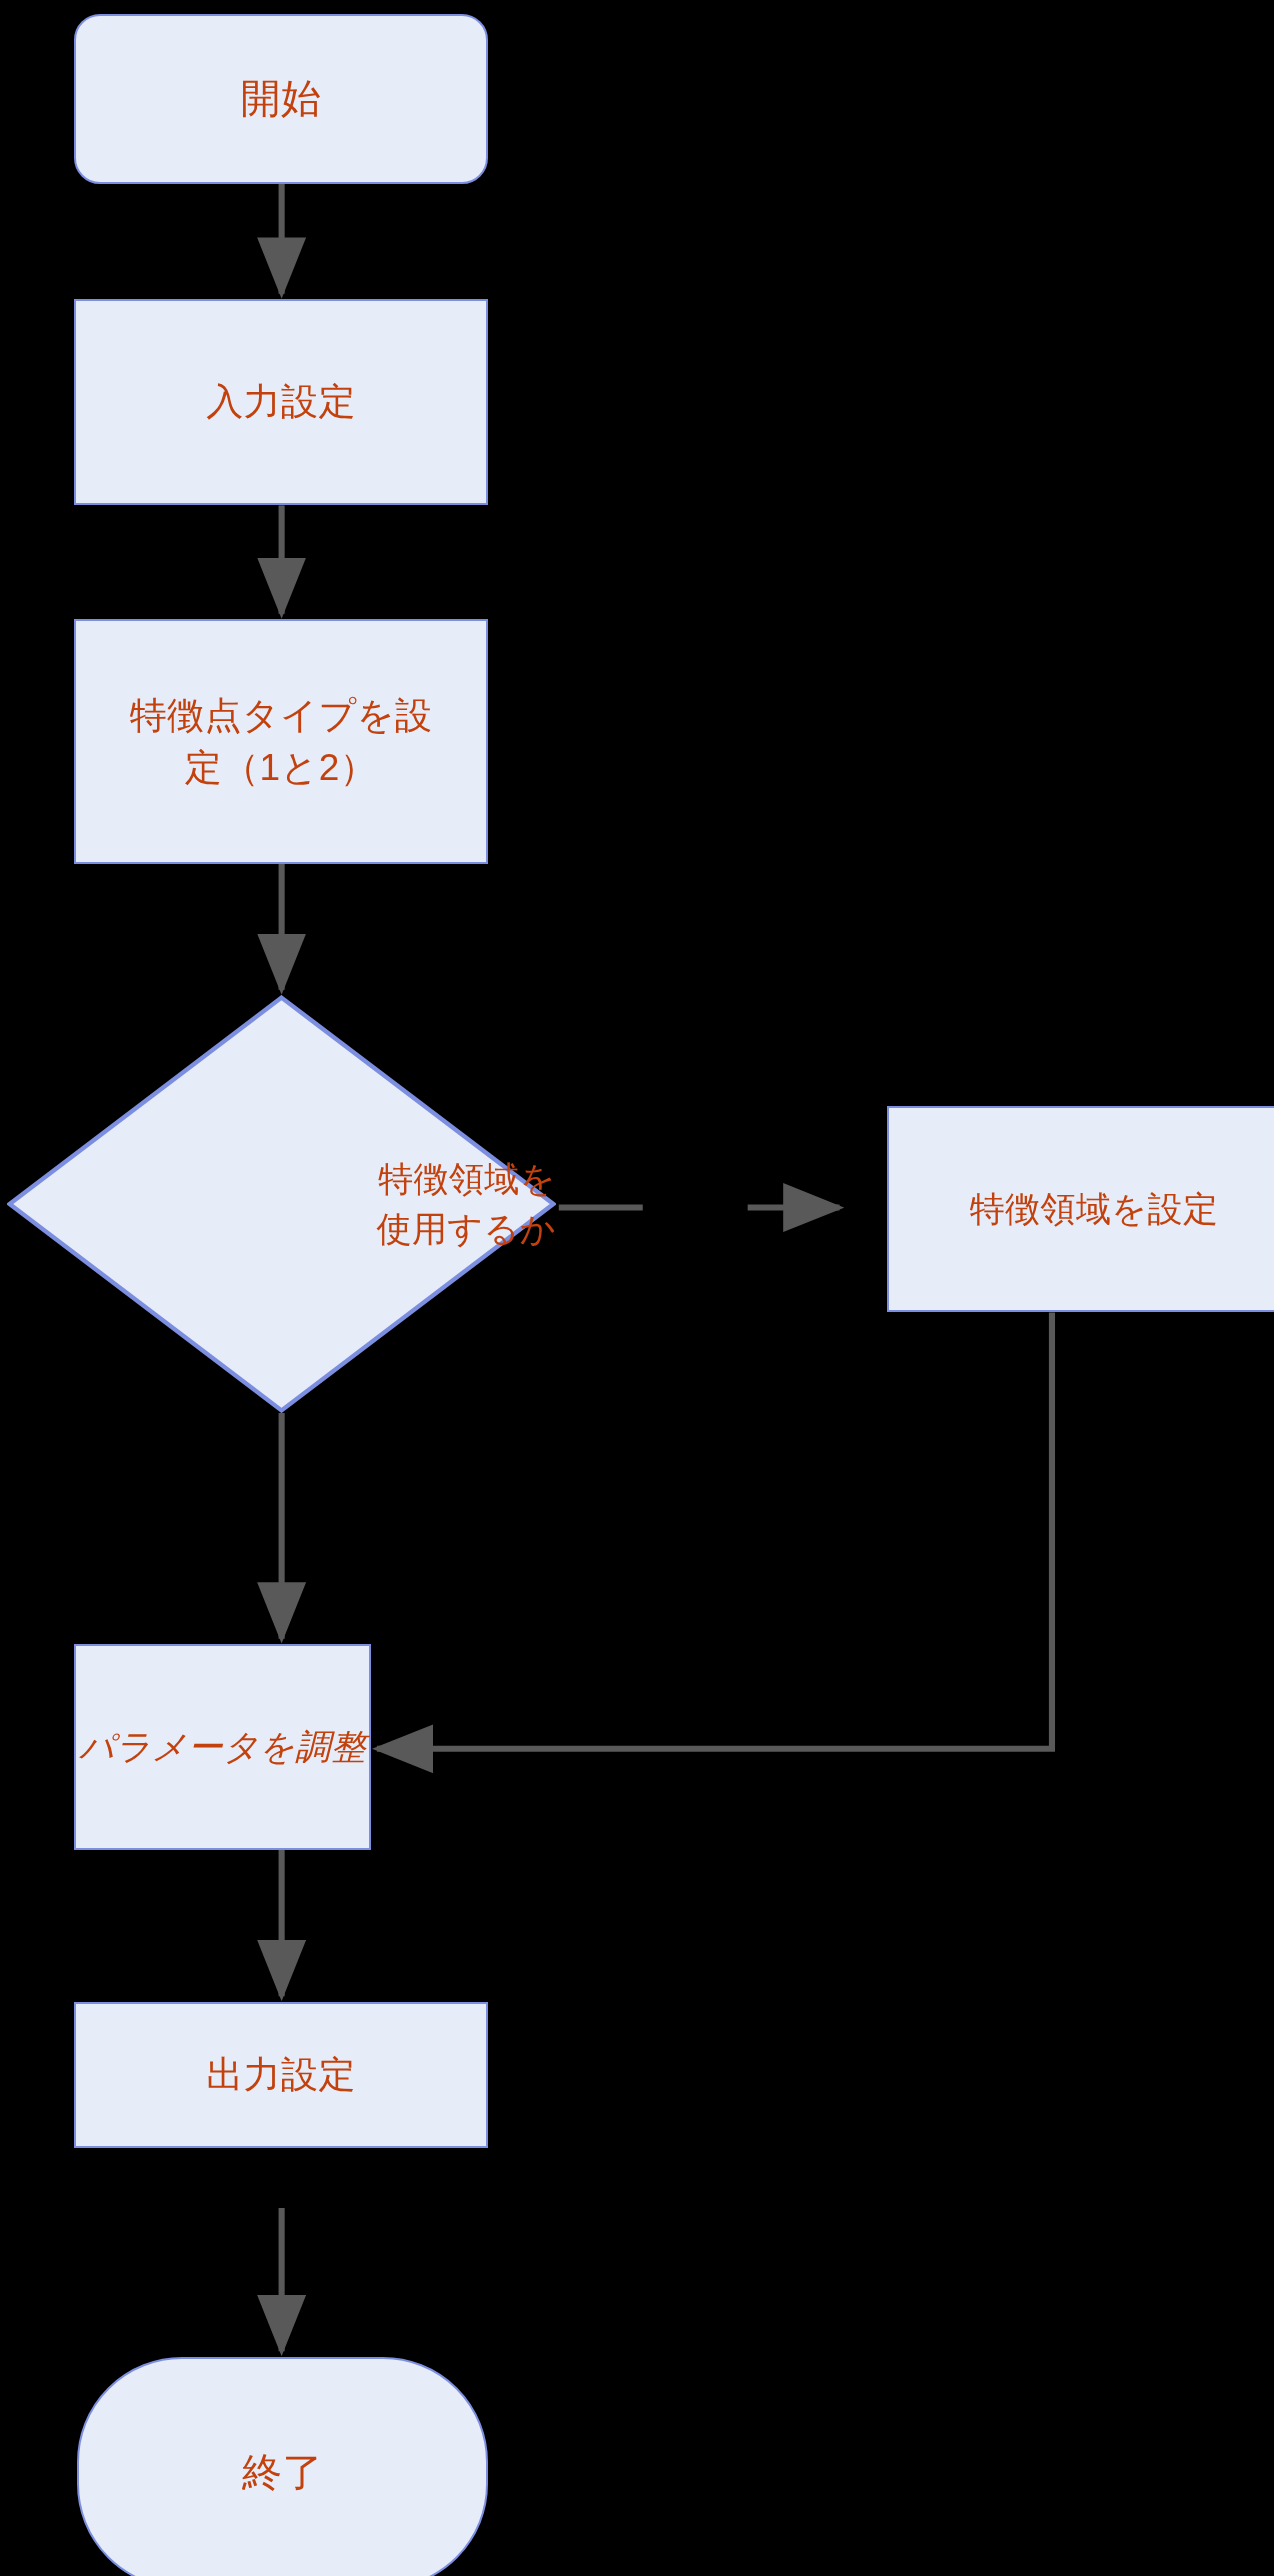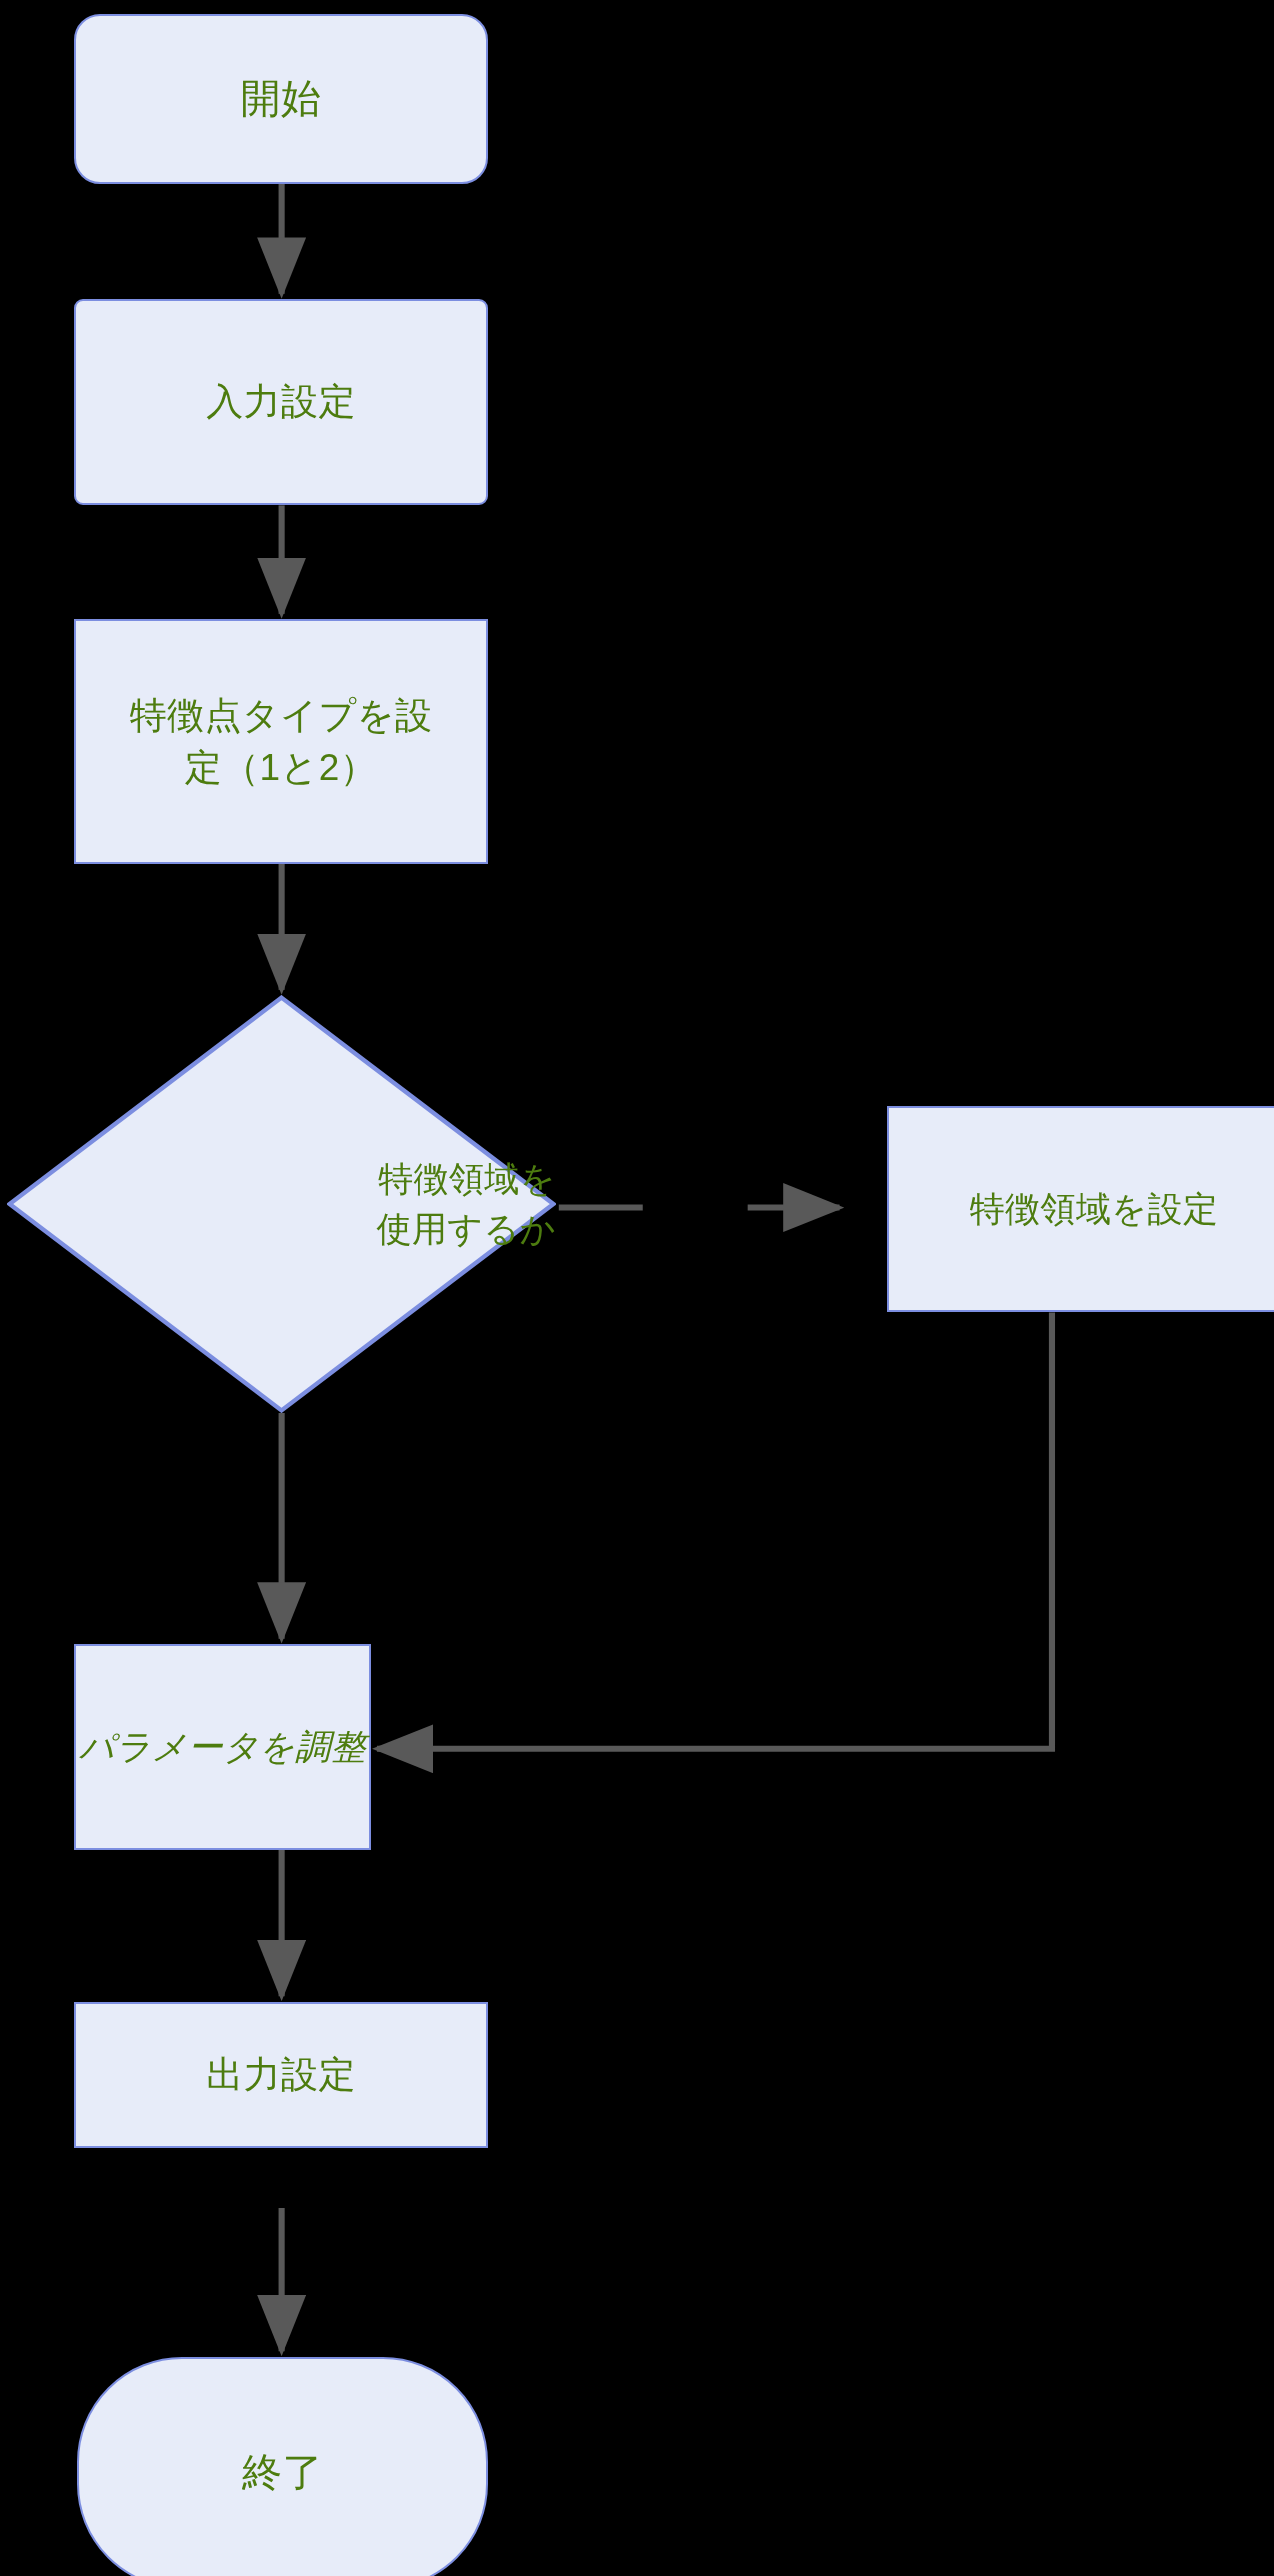--- a/index.html
+++ b/index.html
@@ -28,21 +28,21 @@
   }
   .node {
     position: absolute;
     box-sizing: border-box;
     background: #e7ecf9;
     border: 2.6px solid #7c8ee0;
     display: flex;
     align-items: center;
     justify-content: center;
     text-align: center;
-    color: #4d7c0f;
+    color: #c2410c;
     line-height: 1.38;
     white-space: pre-line;
     letter-spacing: 0.4px;
   }
   .node-terminator {
     border-radius: 26px;
   }
   .node-pill {
     border-radius: 105px;
   }
@@ -110,21 +110,21 @@
       <line x1="322" y1="2115" x2="322" y2="2283" stroke="#595959" stroke-width="7" marker-end="url(#arrowhead)"></line>
     </g>
 
     <g>
       <line x1="322" y1="2525" x2="322" y2="2689" stroke="#595959" stroke-width="7" marker-end="url(#arrowhead)"></line>
     </g>
   </svg>
 
   <div class="node node-terminator" style="left:74px; top:14px; width:414px; height:170px; font-size:40px;">開始</div>
 
-  <div class="node node-process" style="left:74px; top:299px; width:414px; height:206px; font-size:37px;border-radius:9px;">入力設定</div>
+  <div class="node node-process" style="left:74px; top:299px; width:414px; height:206px; font-size:37px;">入力設定</div>
 
   <div class="node node-process" style="left:74px; top:619px; width:414px; height:245px; font-size:37px;">特徴点タイプを設
 定（1と2）</div>
 
   <div class="node node-decision" style="left:7px; top:995px; width:549px; height:418px; font-size:35px;">
     <svg class="decision-shape" viewBox="0 0 628 478" preserveAspectRatio="none" xmlns="http://www.w3.org/2000/svg">
       <polygon points="314,3 625,239 314,475 3,239" fill="#e7ecf9" stroke="#7c8ee0" stroke-width="5"></polygon>
     </svg>
     <span class="decision-label">特徴領域を
 使用するか</span>

